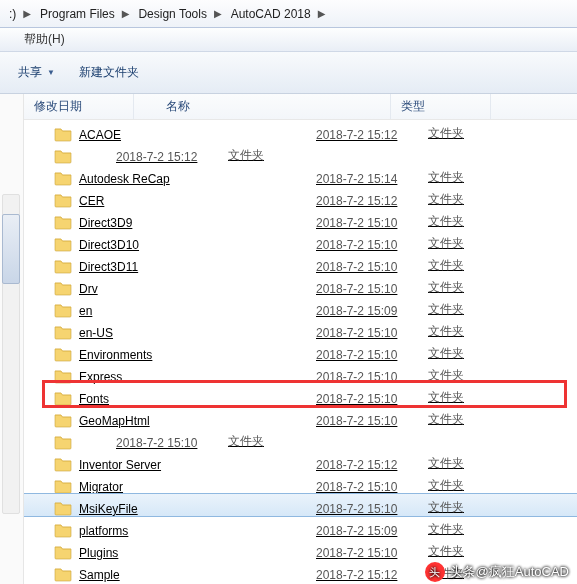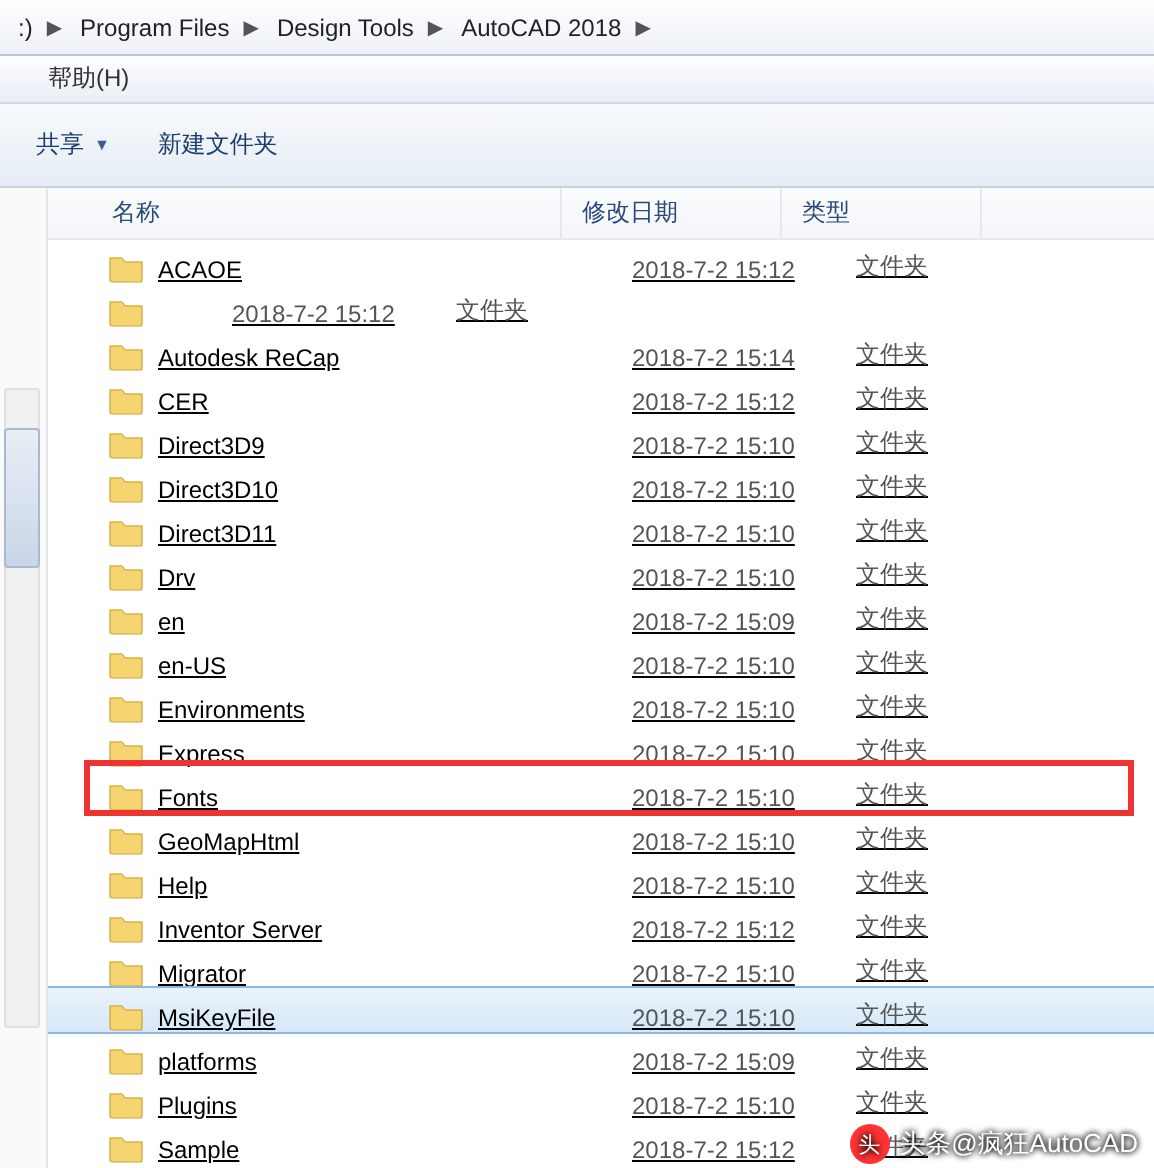--- a/index.html
+++ b/index.html
@@ -61,22 +61,22 @@
   </div>
 </div>
 
 <div class="listarea">
   <div class="leftgutter">
     <div class="vscroll-stub"></div>
     <div class="vscroll-thumb"></div>
   </div>
   <div class="content">
     <div class="cols">
+      <div class="col c-date">修改日期</div>
       <div class="col c-name">名称</div>
-      <div class="col c-date">修改日期</div>
       <div class="col c-type">类型</div>
     </div>
     <div class="rows" id="rows">
         <div class="row">
           <span class="ico"><svg viewBox="0 0 18 16">
               <path d="M1 3 h6 l1.5 2 H17 v9 a1 1 0 0 1 -1 1 H2 a1 1 0 0 1 -1 -1 Z" fill="#f6d470" stroke="#c9a23a" stroke-width="0.6"></path>
               <path d="M1 3 h6 l1.5 2 H17" fill="none" stroke="#e6b94a" stroke-width="0.5"></path>
             </svg></span>
           <span class="name">ACAOE</span>
           <span class="date">2018-7-2 15:12</span>
@@ -196,21 +196,20 @@
             </svg></span>
           <span class="name">GeoMapHtml</span>
           <span class="date">2018-7-2 15:10</span>
           <span class="type">文件夹</span>
         </div>
         <div class="row">
           <span class="ico"><svg viewBox="0 0 18 16">
               <path d="M1 3 h6 l1.5 2 H17 v9 a1 1 0 0 1 -1 1 H2 a1 1 0 0 1 -1 -1 Z" fill="#f6d470" stroke="#c9a23a" stroke-width="0.6"></path>
               <path d="M1 3 h6 l1.5 2 H17" fill="none" stroke="#e6b94a" stroke-width="0.5"></path>
             </svg></span>
-          <span class="name">Help</span>
           <span class="date">2018-7-2 15:10</span>
           <span class="type">文件夹</span>
         </div>
         <div class="row">
           <span class="ico"><svg viewBox="0 0 18 16">
               <path d="M1 3 h6 l1.5 2 H17 v9 a1 1 0 0 1 -1 1 H2 a1 1 0 0 1 -1 -1 Z" fill="#f6d470" stroke="#c9a23a" stroke-width="0.6"></path>
               <path d="M1 3 h6 l1.5 2 H17" fill="none" stroke="#e6b94a" stroke-width="0.5"></path>
             </svg></span>
           <span class="name">Inventor Server</span>
           <span class="date">2018-7-2 15:12</span>

